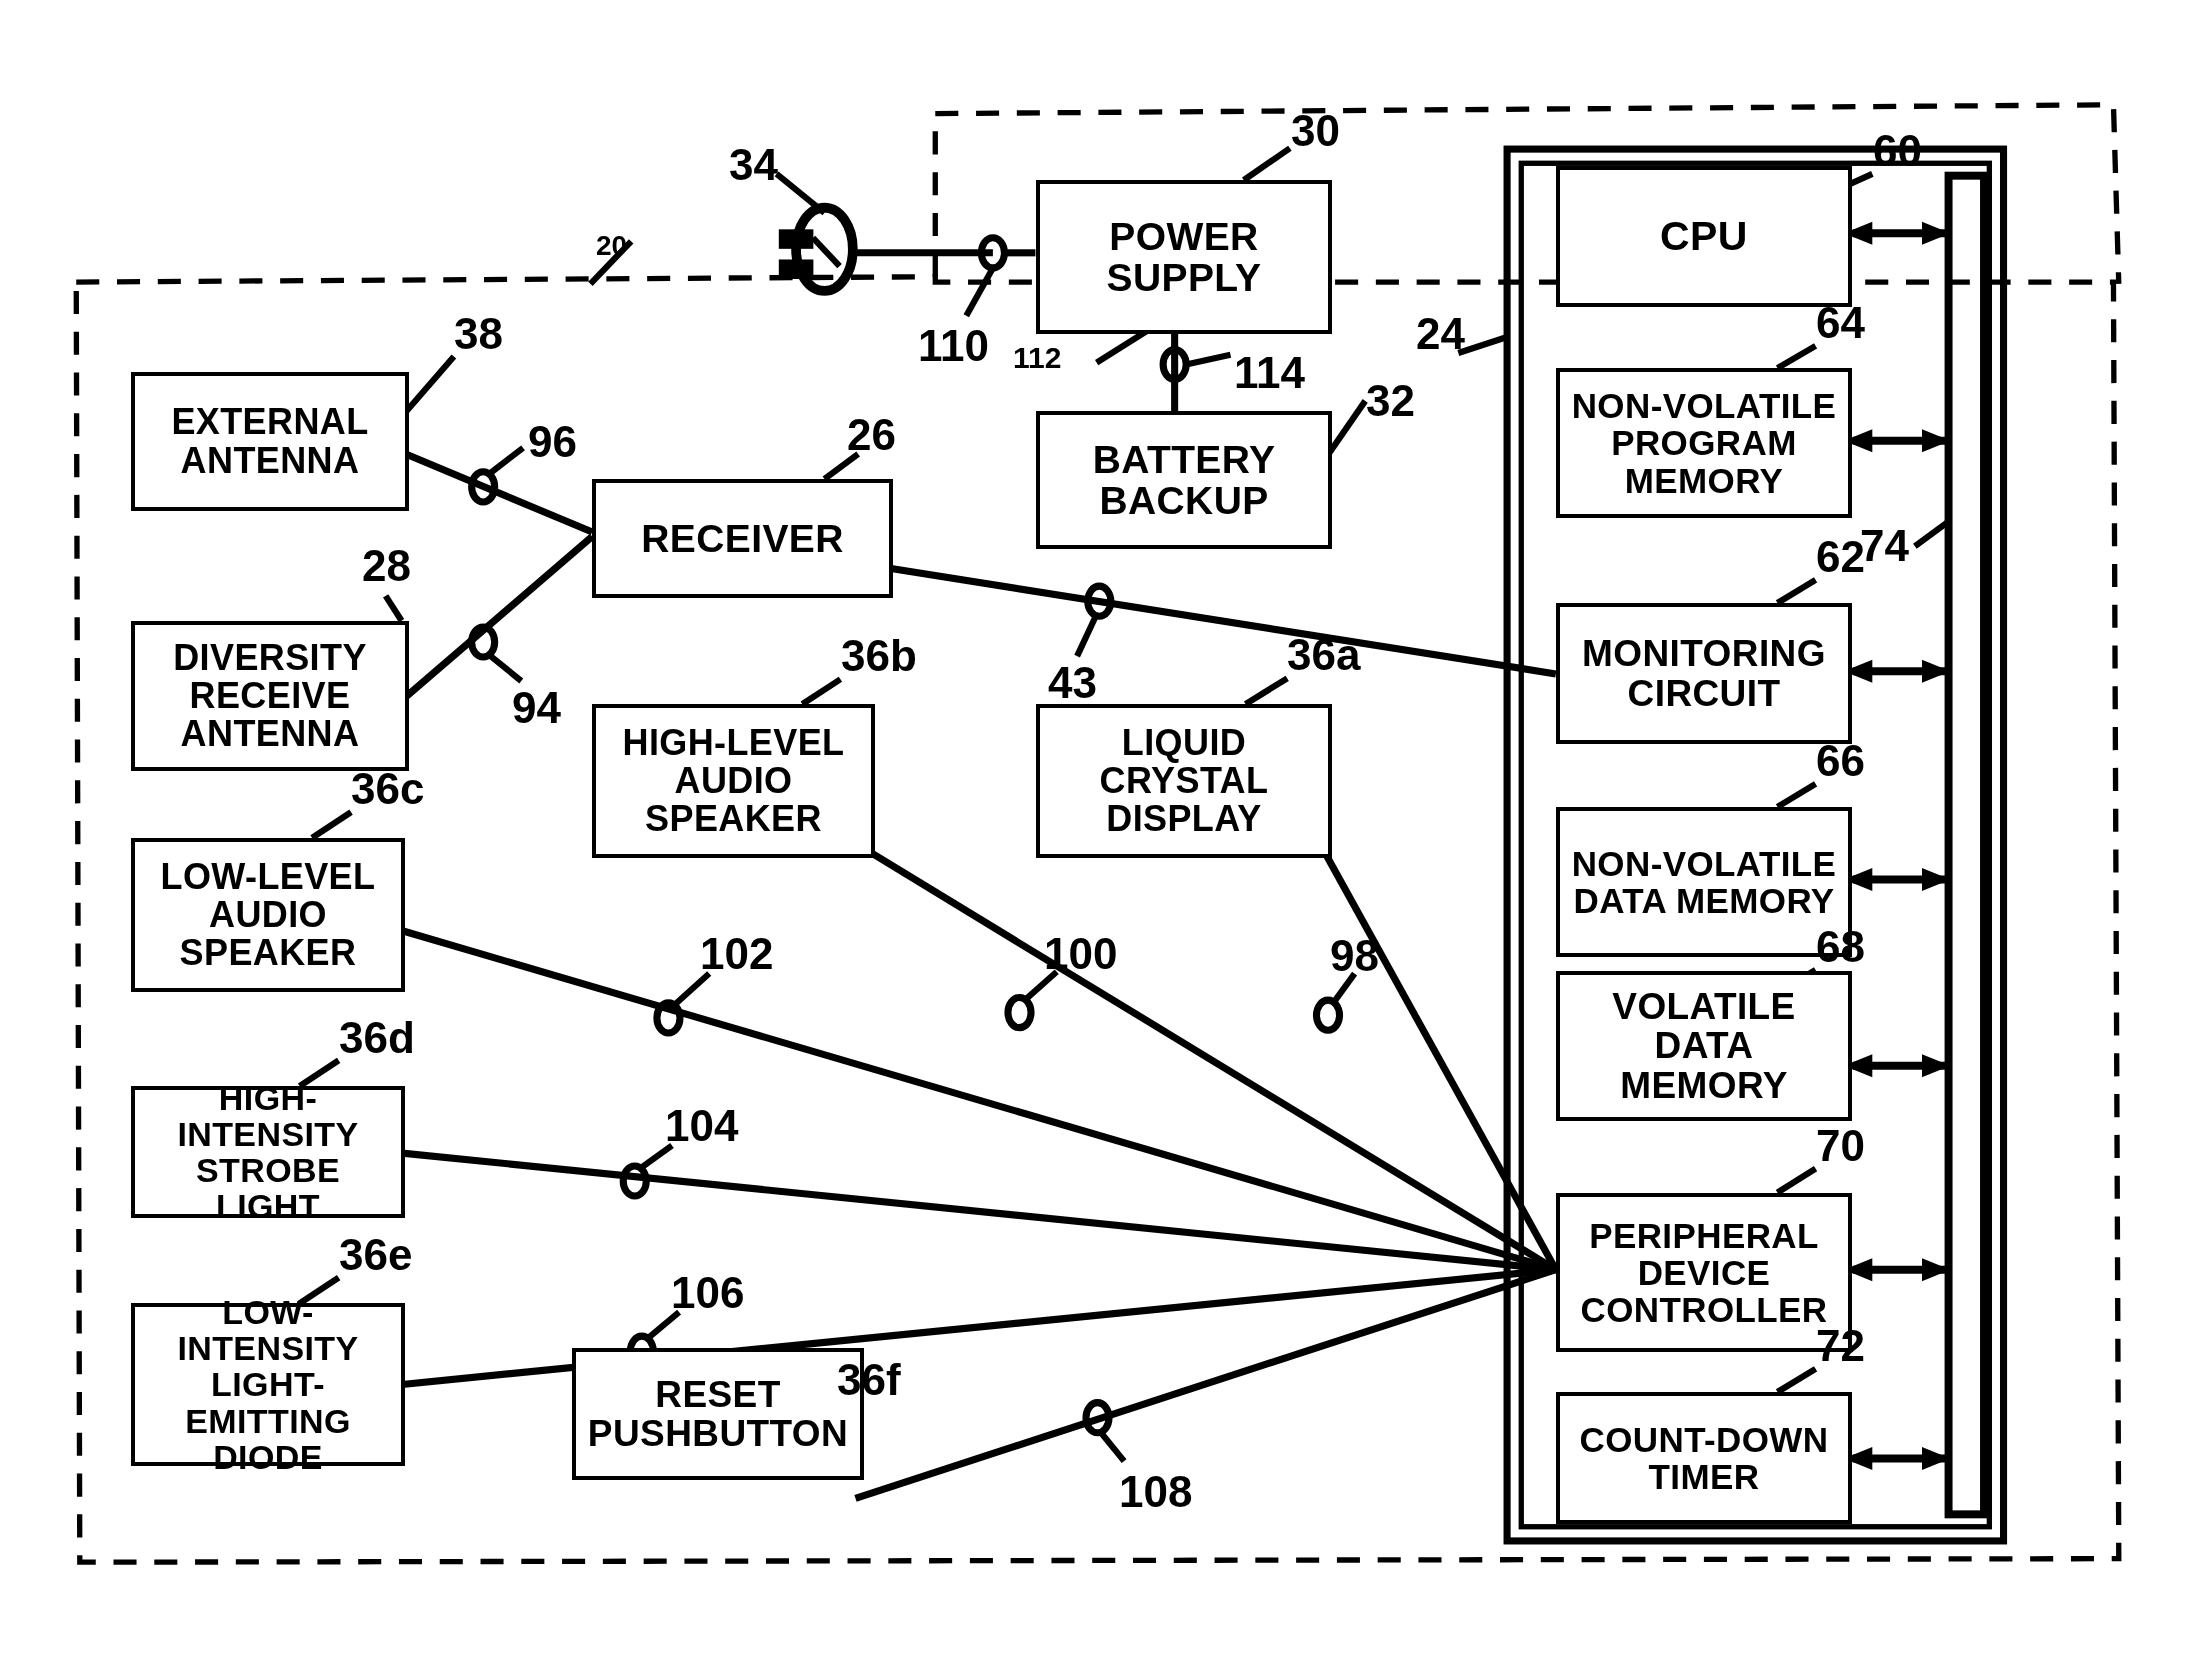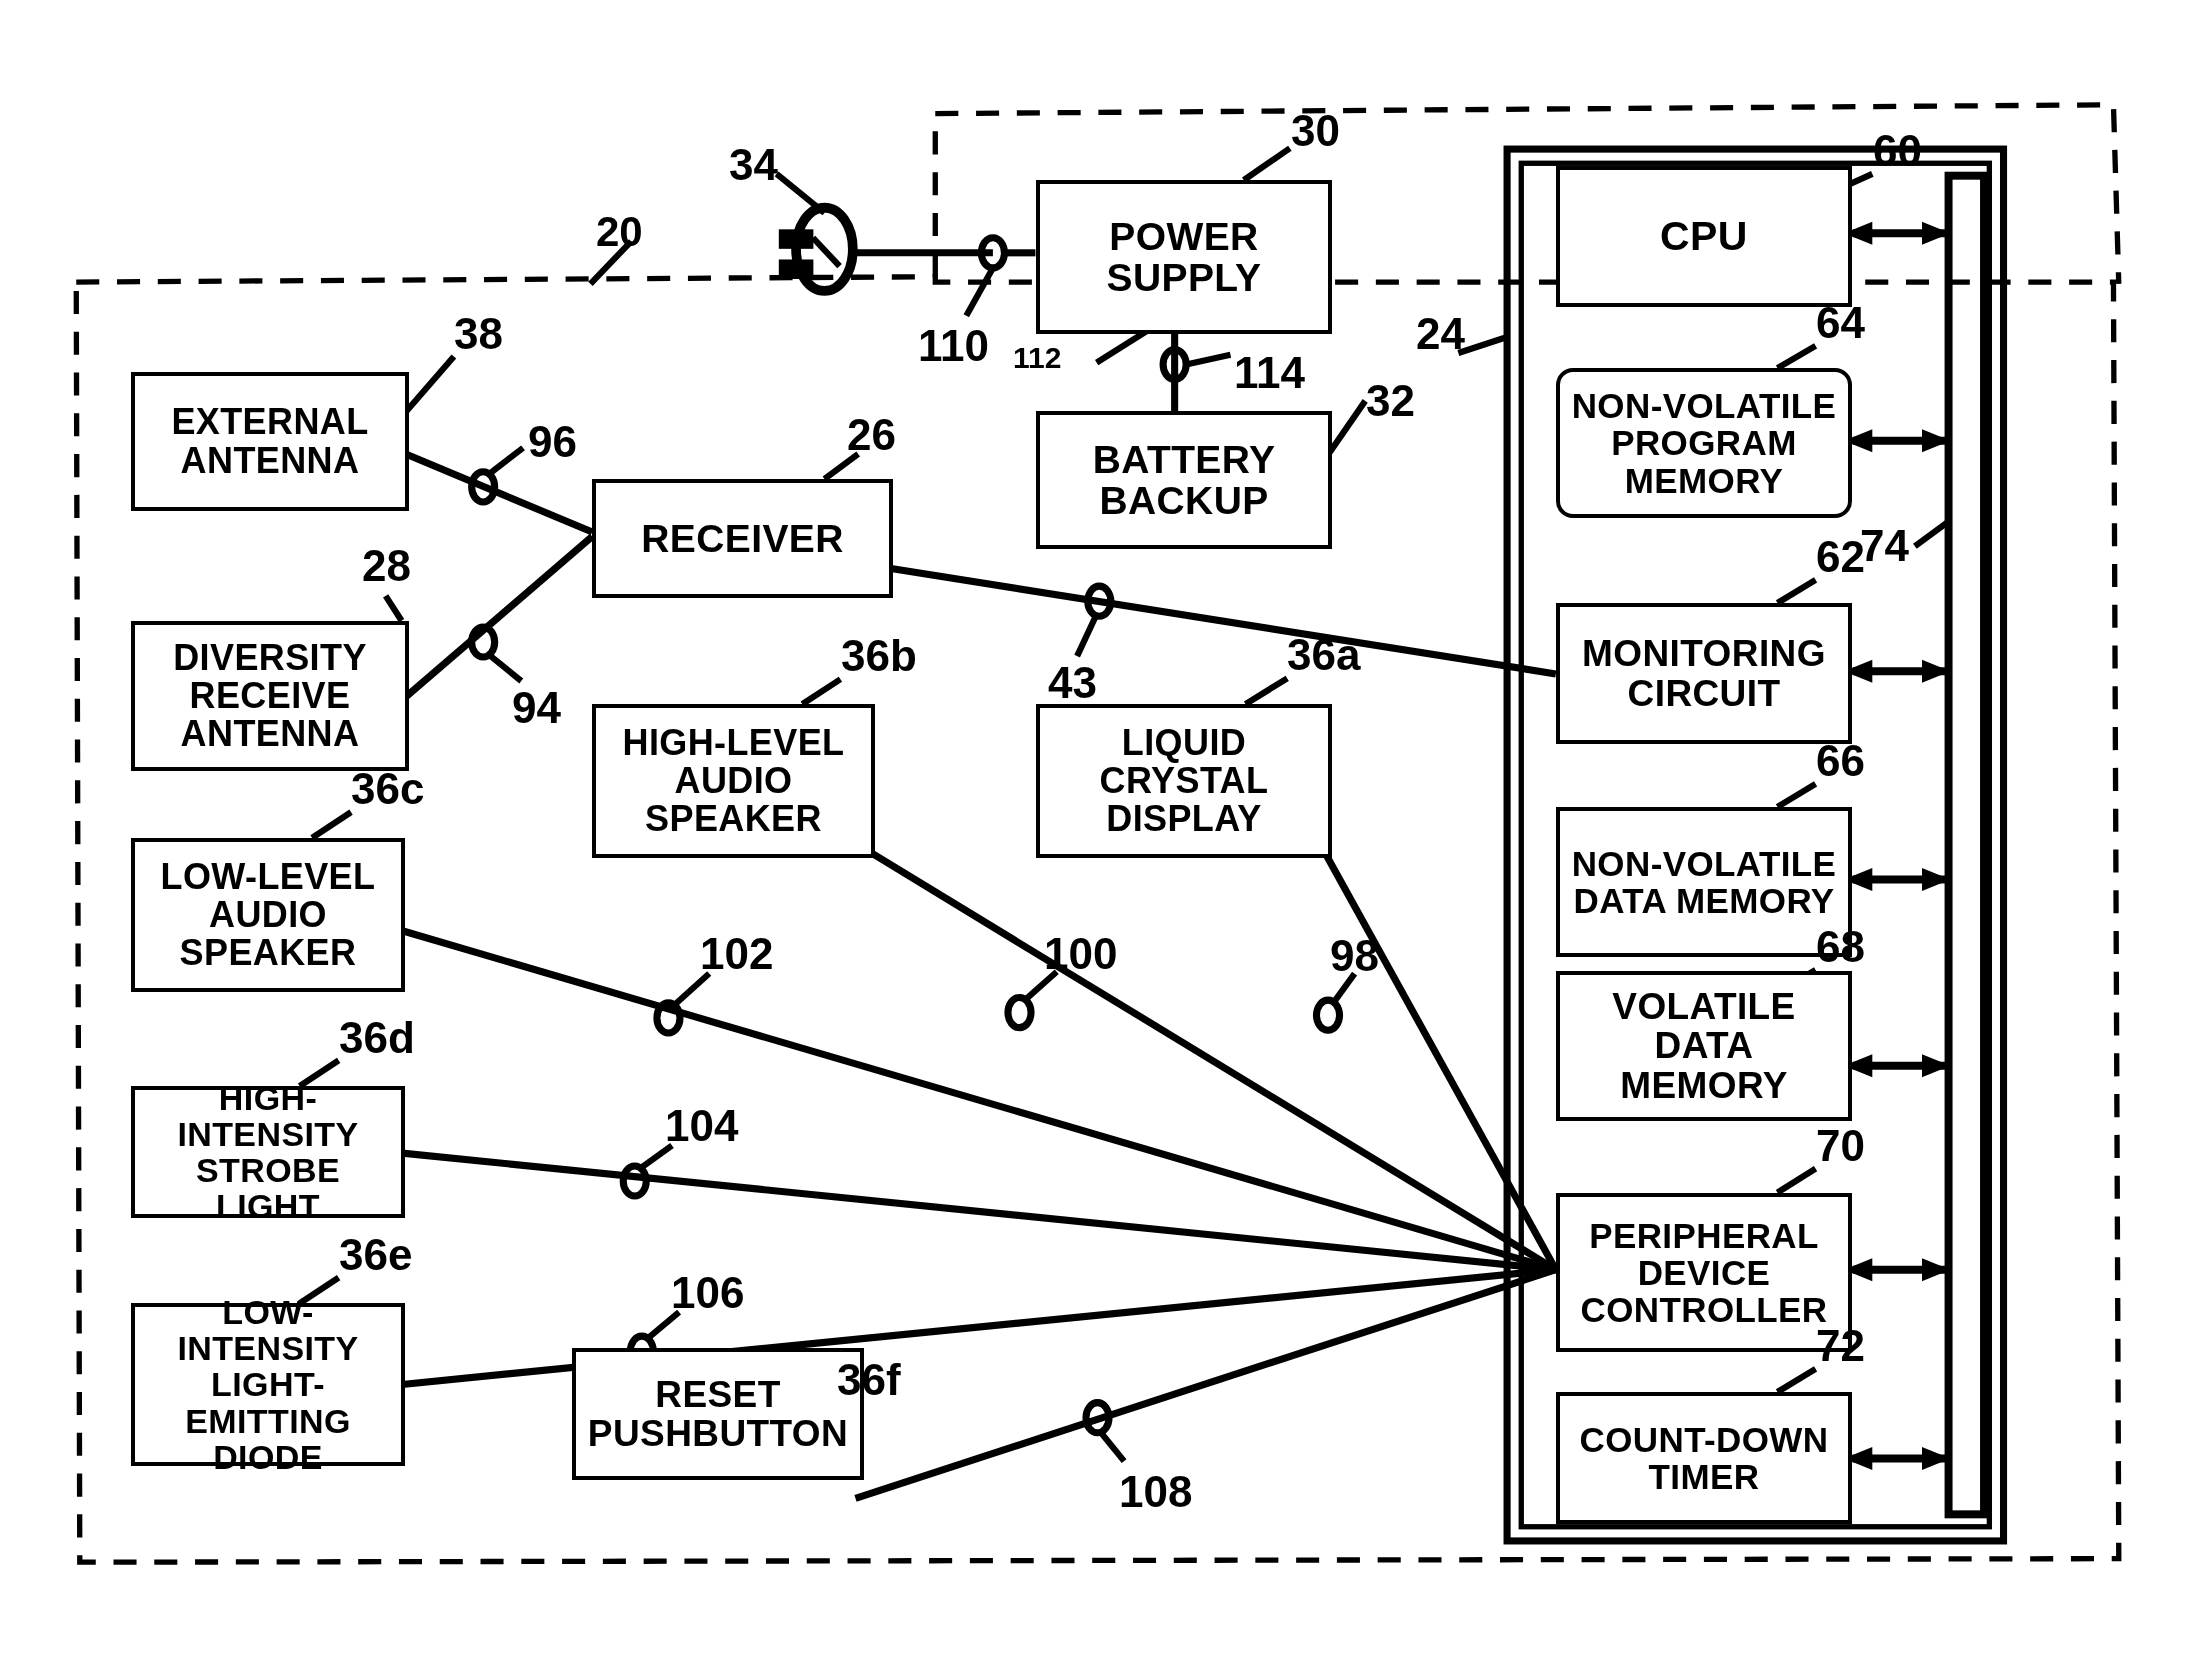--- a/index.html
+++ b/index.html
@@ -193,40 +193,40 @@
   <div class="blk" style="left:131px;top:1303px;width:266px;height:155px;font-size:34px;">
     <span>LOW-INTENSITY LIGHT-EMITTING DIODE</span>
   </div>
   <div class="blk" style="left:572px;top:1348px;width:284px;height:124px;font-size:37px;">
     <span>RESET PUSHBUTTON</span>
   </div>
 
   <div class="blk" style="left:1556px;top:166px;width:288px;height:133px;font-size:41px;">
     <span>CPU</span>
   </div>
-  <div class="blk" style="left:1556px;top:368px;width:288px;height:142px;font-size:35px;border-radius:17px;">
+  <div class="blk" style="left:1556px;top:368px;width:288px;height:142px;font-size:35px;">
     <span>NON-VOLATILE PROGRAM MEMORY</span>
   </div>
   <div class="blk" style="left:1556px;top:603px;width:288px;height:133px;font-size:37px;">
     <span>MONITORING CIRCUIT</span>
   </div>
   <div class="blk" style="left:1556px;top:807px;width:288px;height:142px;font-size:35px;">
     <span>NON-VOLATILE DATA MEMORY</span>
   </div>
   <div class="blk" style="left:1556px;top:971px;width:288px;height:142px;font-size:37px;">
     <span>VOLATILE DATA MEMORY</span>
   </div>
   <div class="blk" style="left:1556px;top:1193px;width:288px;height:151px;font-size:35px;">
     <span>PERIPHERAL DEVICE CONTROLLER</span>
   </div>
   <div class="blk" style="left:1556px;top:1392px;width:288px;height:124px;font-size:35px;">
     <span>COUNT-DOWN TIMER</span>
   </div>
 
-  <div class="ref" style="left:596px;top:208px;font-size:42px;">20</div>
+  <div class="ref" style="left:596px;top:230px;font-size:28px;">20</div>
   <div class="ref" style="left:1416px;top:309px;font-size:44px;">24</div>
   <div class="ref" style="left:847px;top:410px;font-size:44px;">26</div>
   <div class="ref" style="left:362px;top:541px;font-size:44px;">28</div>
   <div class="ref" style="left:1291px;top:106px;font-size:44px;">30</div>
   <div class="ref" style="left:1366px;top:376px;font-size:44px;">32</div>
   <div class="ref" style="left:729px;top:140px;font-size:44px;">34</div>
   <div class="ref" style="left:1287px;top:630px;font-size:44px;">36a</div>
   <div class="ref" style="left:841px;top:631px;font-size:44px;">36b</div>
   <div class="ref" style="left:351px;top:764px;font-size:44px;">36c</div>
   <div class="ref" style="left:339px;top:1013px;font-size:44px;">36d</div>

